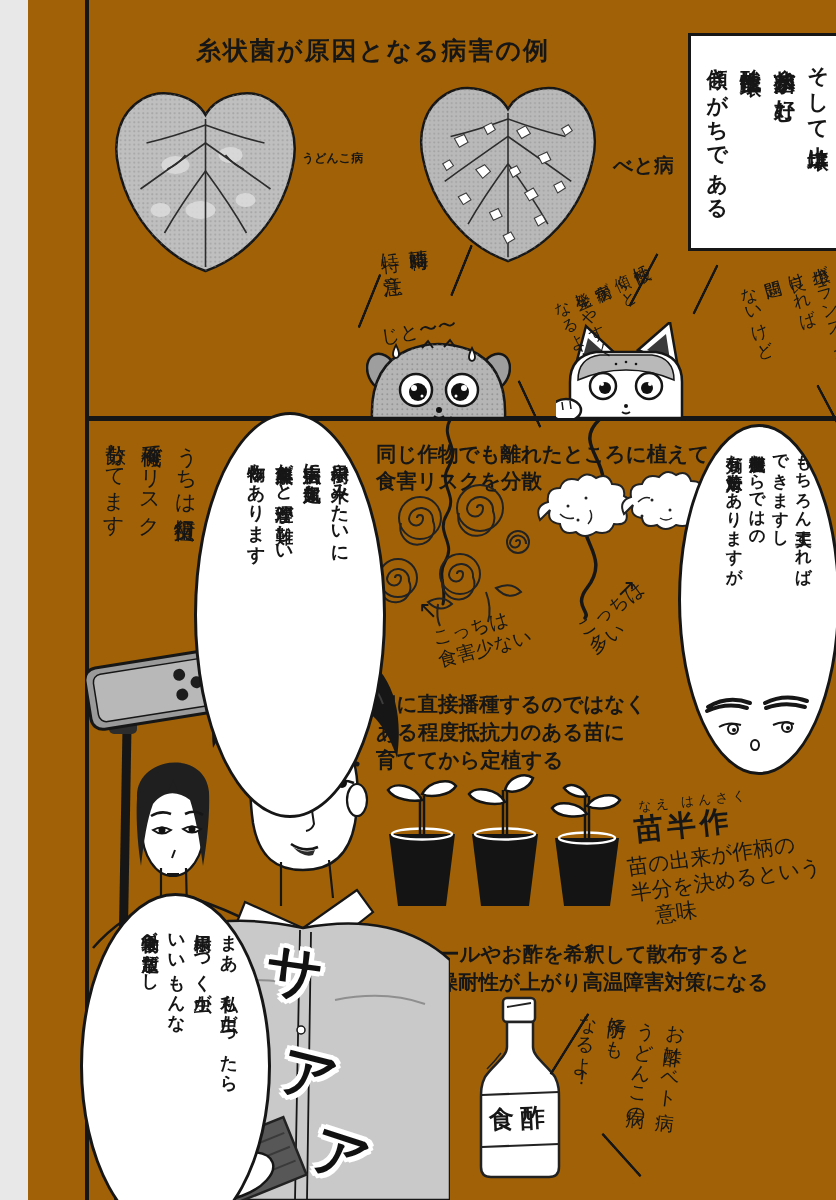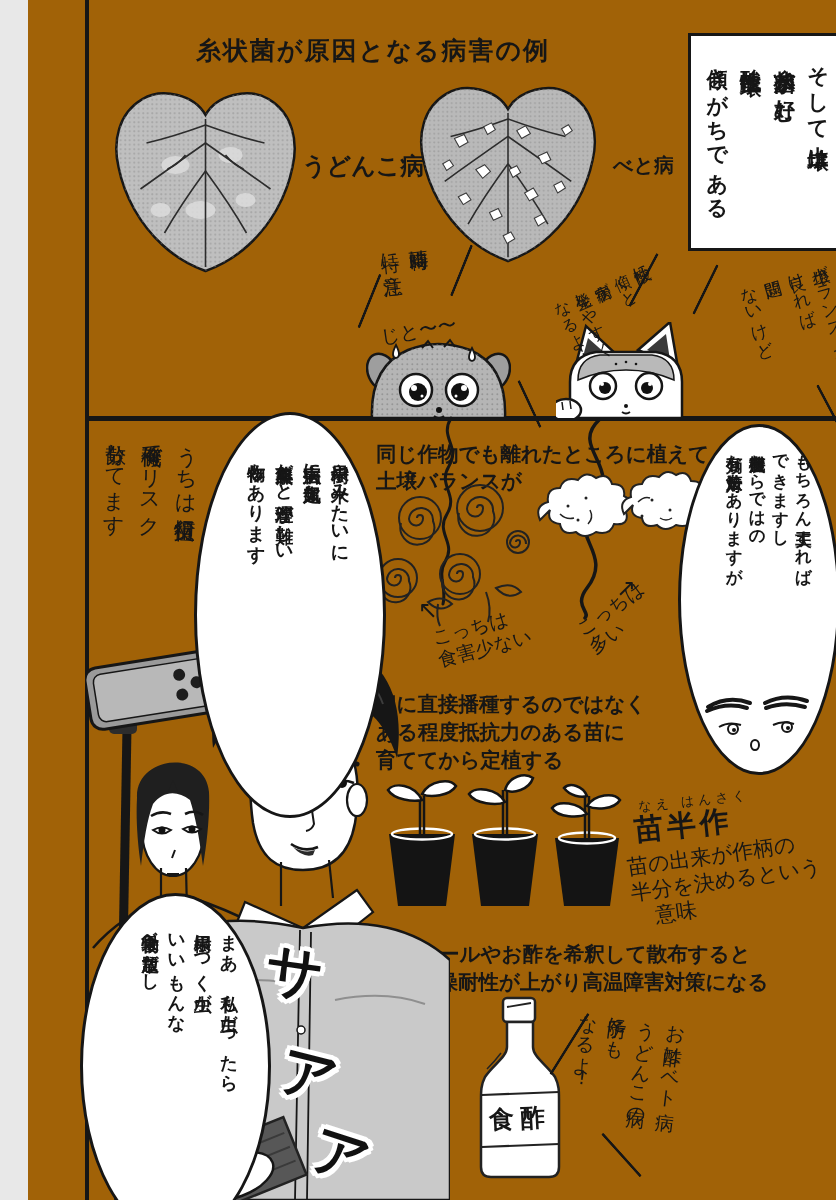--- a/index.html
+++ b/index.html
@@ -47,21 +47,21 @@
         <path d="M95,40 Q62,52 36,58"></path>
         <path d="M95,58 Q58,84 30,104"></path>
       <path d="M95,86 Q70,120 54,148"></path>
         <path d="M95,40 Q128,52 154,58"></path>
       <path d="M95,58 Q132,84 160,104"></path>
         <path d="M95,86 Q120,120 136,148"></path>
       <path d="M75,70 q-8,10 -18,14"></path>
         <path d="M115,70 q8,10 18,14"></path>
     </g>
   </svg>
-  <div class="abs ts" style="left:274px;top:150px;font-size:24px;">うどんこ病</div>
+  <div class="abs ts" style="left:274px;top:150px;font-size:12px;">うどんこ病</div>
 
   <svg class="abs" style="left:385px;top:80px;" width="190" height="185" viewBox="0 0 190 190">
     <defs>
         <pattern id="ht2" width="4.5" height="4.5" patternUnits="userSpaceOnUse">
       <circle cx="1.2" cy="1.2" r="1" fill="#8a8a8a"></circle>
         </pattern>
       </defs>
     <path d="M95,30 C84,10 52,2 32,14 C8,28 2,56 8,82 C14,112 30,140 52,160 C68,175 84,182 95,186 C106,182 122,175 138,160 C160,140 176,112 182,82 C188,56 182,28 158,14 C138,2 106,10 95,30 Z" fill="#b9b9b9" stroke="#161616" stroke-width="2.5"></path>
     <path d="M95,30 C84,10 52,2 32,14 C8,28 2,56 8,82 C14,112 30,140 52,160 C68,175 84,182 95,186 C106,182 122,175 138,160 C160,140 176,112 182,82 C188,56 182,28 158,14 C138,2 106,10 95,30 Z" fill="url(#ht2)" opacity="0.55"></path>
     <g stroke="#2c2c2c" stroke-width="1.6" fill="none">
@@ -165,21 +165,21 @@
   <div class="slash" style="left:676px;top:262px;height:55px;transform:rotate(26deg);"></div>
   <div class="slash" style="left:800px;top:382px;height:52px;transform:rotate(-28deg);"></div>
   <div class="slash" style="left:500px;top:378px;height:52px;transform:rotate(-25deg);"></div>
 
   <svg class="abs" style="left:335px;top:412px;" width="350" height="210" viewBox="0 0 350 210">
     <path d="M88,6 C76,26 98,34 86,54 C74,74 96,82 84,102 C72,122 94,130 82,150 C74,164 84,176 80,192" fill="none" stroke="#161616" stroke-width="3" stroke-linecap="round"></path>
     <path d="M236,8 C206,36 262,56 230,92 C202,124 252,140 224,176 C210,194 228,200 222,206" fill="none" stroke="#161616" stroke-width="3.5" stroke-linecap="round"></path>
   </svg>
 
   <div class="abs pre ts" style="left:348px;top:440px;font-size:20.5px;line-height:1.32;">同じ作物でも離れたところに植えて
-土壌バランスが</div>
+食害リスクを分散</div>
 
   <div class="abs v pre hw" style="left:66px;top:430px;height:232px;font-size:21px;line-height:1.7;transform:rotate(2deg);">うちは祖父慣行
 俺有機でリスク
 分散してます</div>
 
   <svg class="abs" style="left:340px;top:470px;" width="175" height="160" viewBox="0 0 175 160">
     <g fill="none" stroke="#222" stroke-width="2">
       <circle cx="52" cy="48" r="21"></circle>
         <path d="M52,48 m-3,0 a3,3 0 1,1 6,0 a7,7 0 1,1 -14,1 a12,12 0 1,1 24,2 a17,17 0 1,1 -32,2"></path>
       <circle cx="112" cy="38" r="23"></circle>

